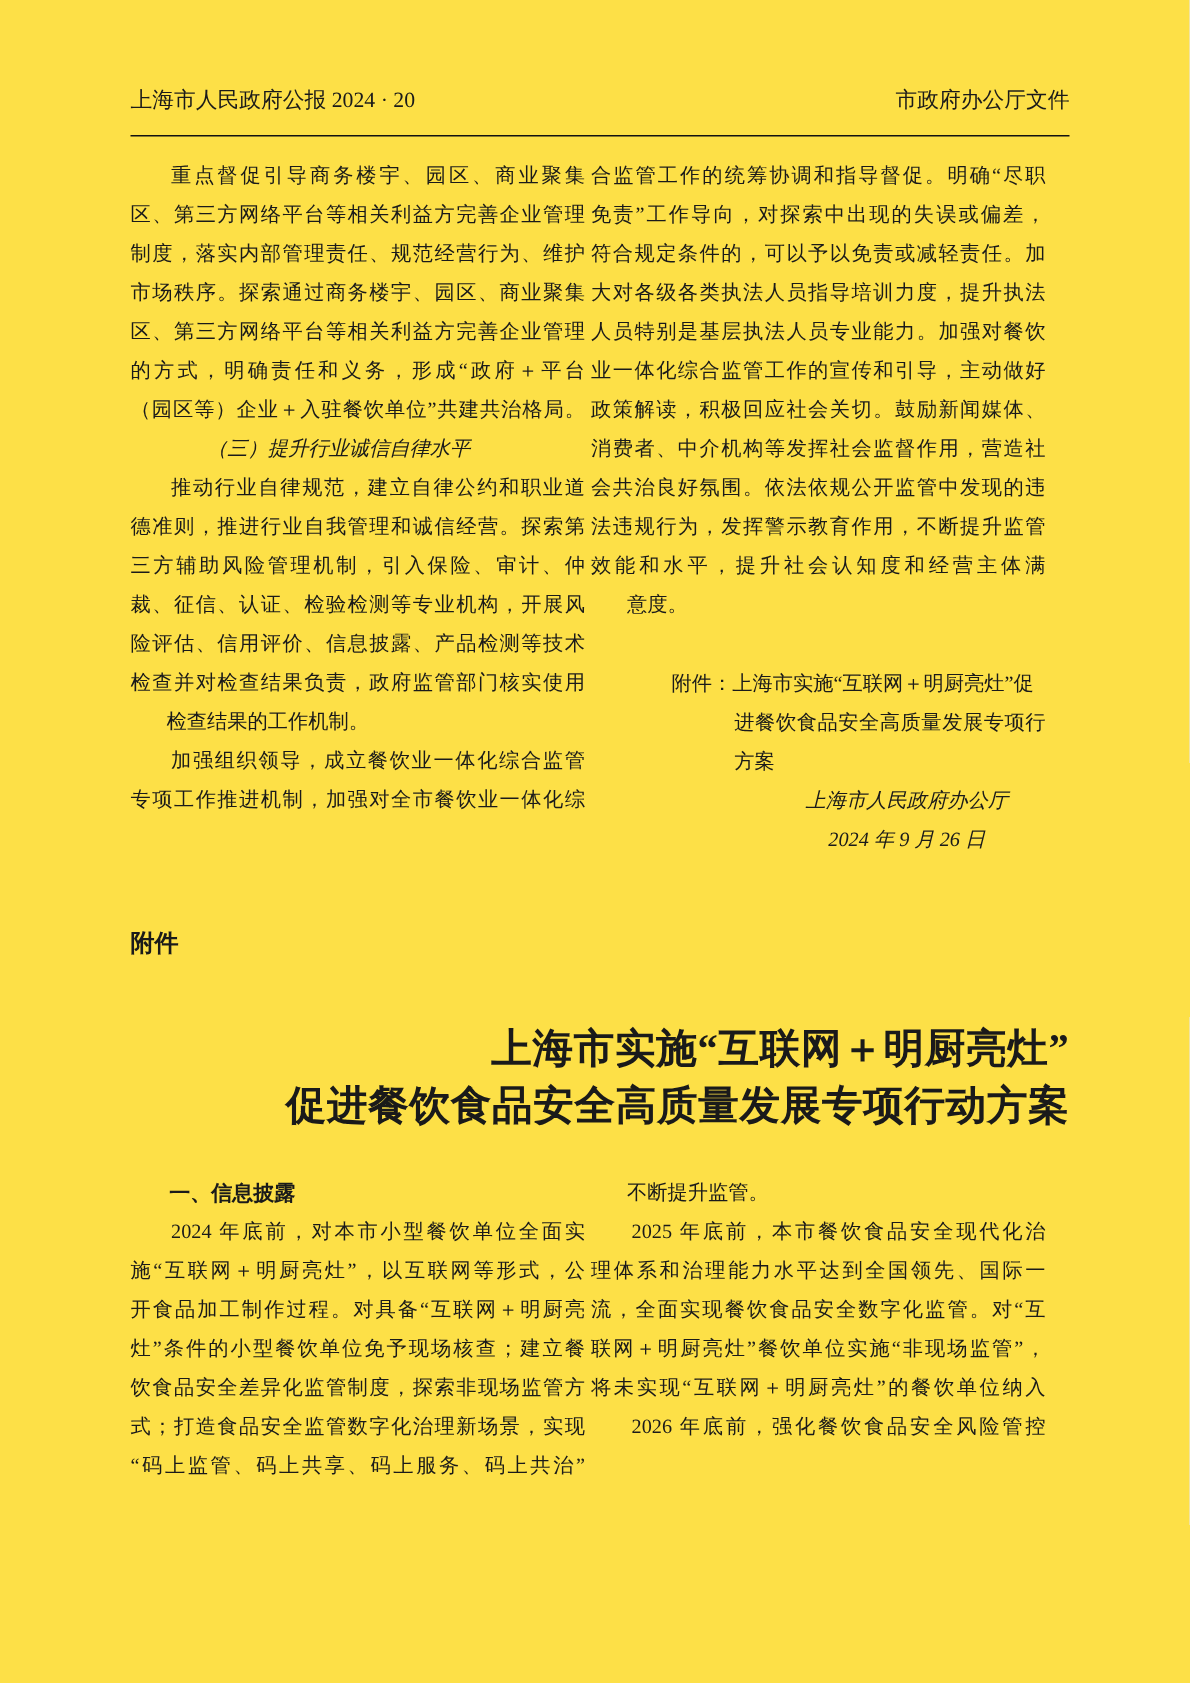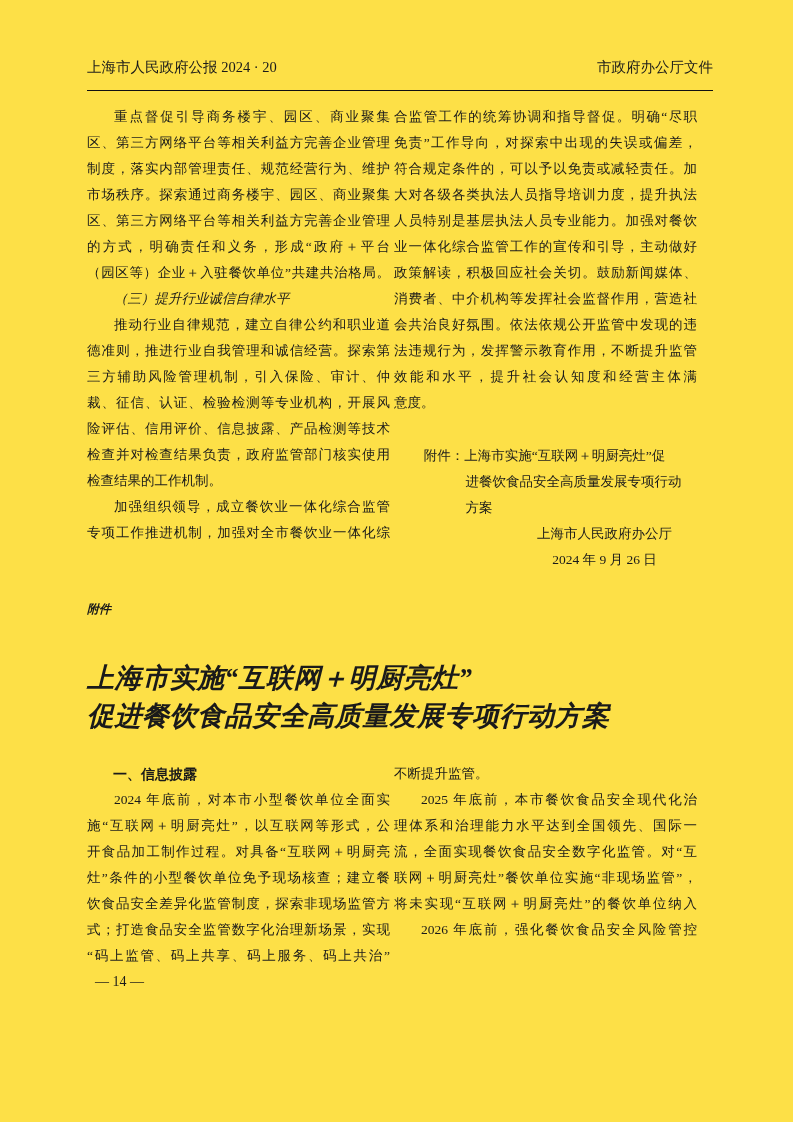--- a/index.html
+++ b/index.html
@@ -22,42 +22,41 @@
   }
   .cols { display: flex; gap: 4px; }
   .cols.top { margin-top: 13px; }
   .cols.bottom { margin-top: 26px; }
   .col { flex: 0 0 303px; width: 303px; font-size: 13.5px; }
   .line {
     line-height: 26px; height: 26px;
     text-align: justify; text-align-last: justify;
     overflow: hidden;
   }
-  .line.end { text-align-last: left; }
+  .line.end { text-align-last: left; margin-left: 24px; }
   .line.ind { text-indent: 2em; }
   .line.kai { font-style: italic; text-align-last: left; }
   .line.hd {
     font-family: "Liberation Sans", "DejaVu Sans", sans-serif;
     font-weight: bold; font-size: 14px;
     text-indent: 1.85em; text-align-last: left;
   }
   .line.att1 { margin-top: 27px; text-indent: 2.2em; text-align-last: left; }
   .line.att2 { text-indent: 5.3em; text-align-last: left; }
-  .line.sig { padding-left: 118px; text-align: left; text-align-last: center; box-sizing: border-box; }
+  .line.sig { padding-left: 118px; text-align: left; text-align-last: center; box-sizing: border-box; font-style: italic; }
   .attach-label {
-    margin-top: 26px;
+    margin-top: 47px;
     font-family: "Liberation Sans", "DejaVu Sans", sans-serif;
-    font-weight: bold; font-size: 12px; line-height: 20px; font-style: italic;
+    font-weight: bold; font-size: 16px; line-height: 20px;
   }
   .doc-title {
     margin: 40px 0 0 0;
-    text-align: left;
+    text-align: right;
     font-size: 27px; line-height: 38px; font-weight: bold;
     letter-spacing: 0.5px;
-    font-style: italic;
   }
   .ftr { font-size: 14px; line-height: 26px; padding-left: 8px; }
 </style>
 </head>
 <body>
 
 <div class="page">
 
   <div class="hdr">
     <span>上海市人民政府公报 2024 · 20</span>
@@ -127,17 +126,14 @@
         <div class="line end">不断提升监管。</div>
         <div class="line ind">2025 年底前，本市餐饮食品安全现代化治</div>
         <div class="line">理体系和治理能力水平达到全国领先、国际一</div>
         <div class="line">流，全面实现餐饮食品安全数字化监管。对“互</div>
         <div class="line">联网＋明厨亮灶”餐饮单位实施“非现场监管”，</div>
         <div class="line">将未实现“互联网＋明厨亮灶”的餐饮单位纳入</div>
         <div class="line ind">2026 年底前，强化餐饮食品安全风险管控</div>
       </div>
   </div>
 
-  <div class="ftr">
-    <span>— 14 —</span>
-  </div>
 
 </div>
 
 </body></html>

